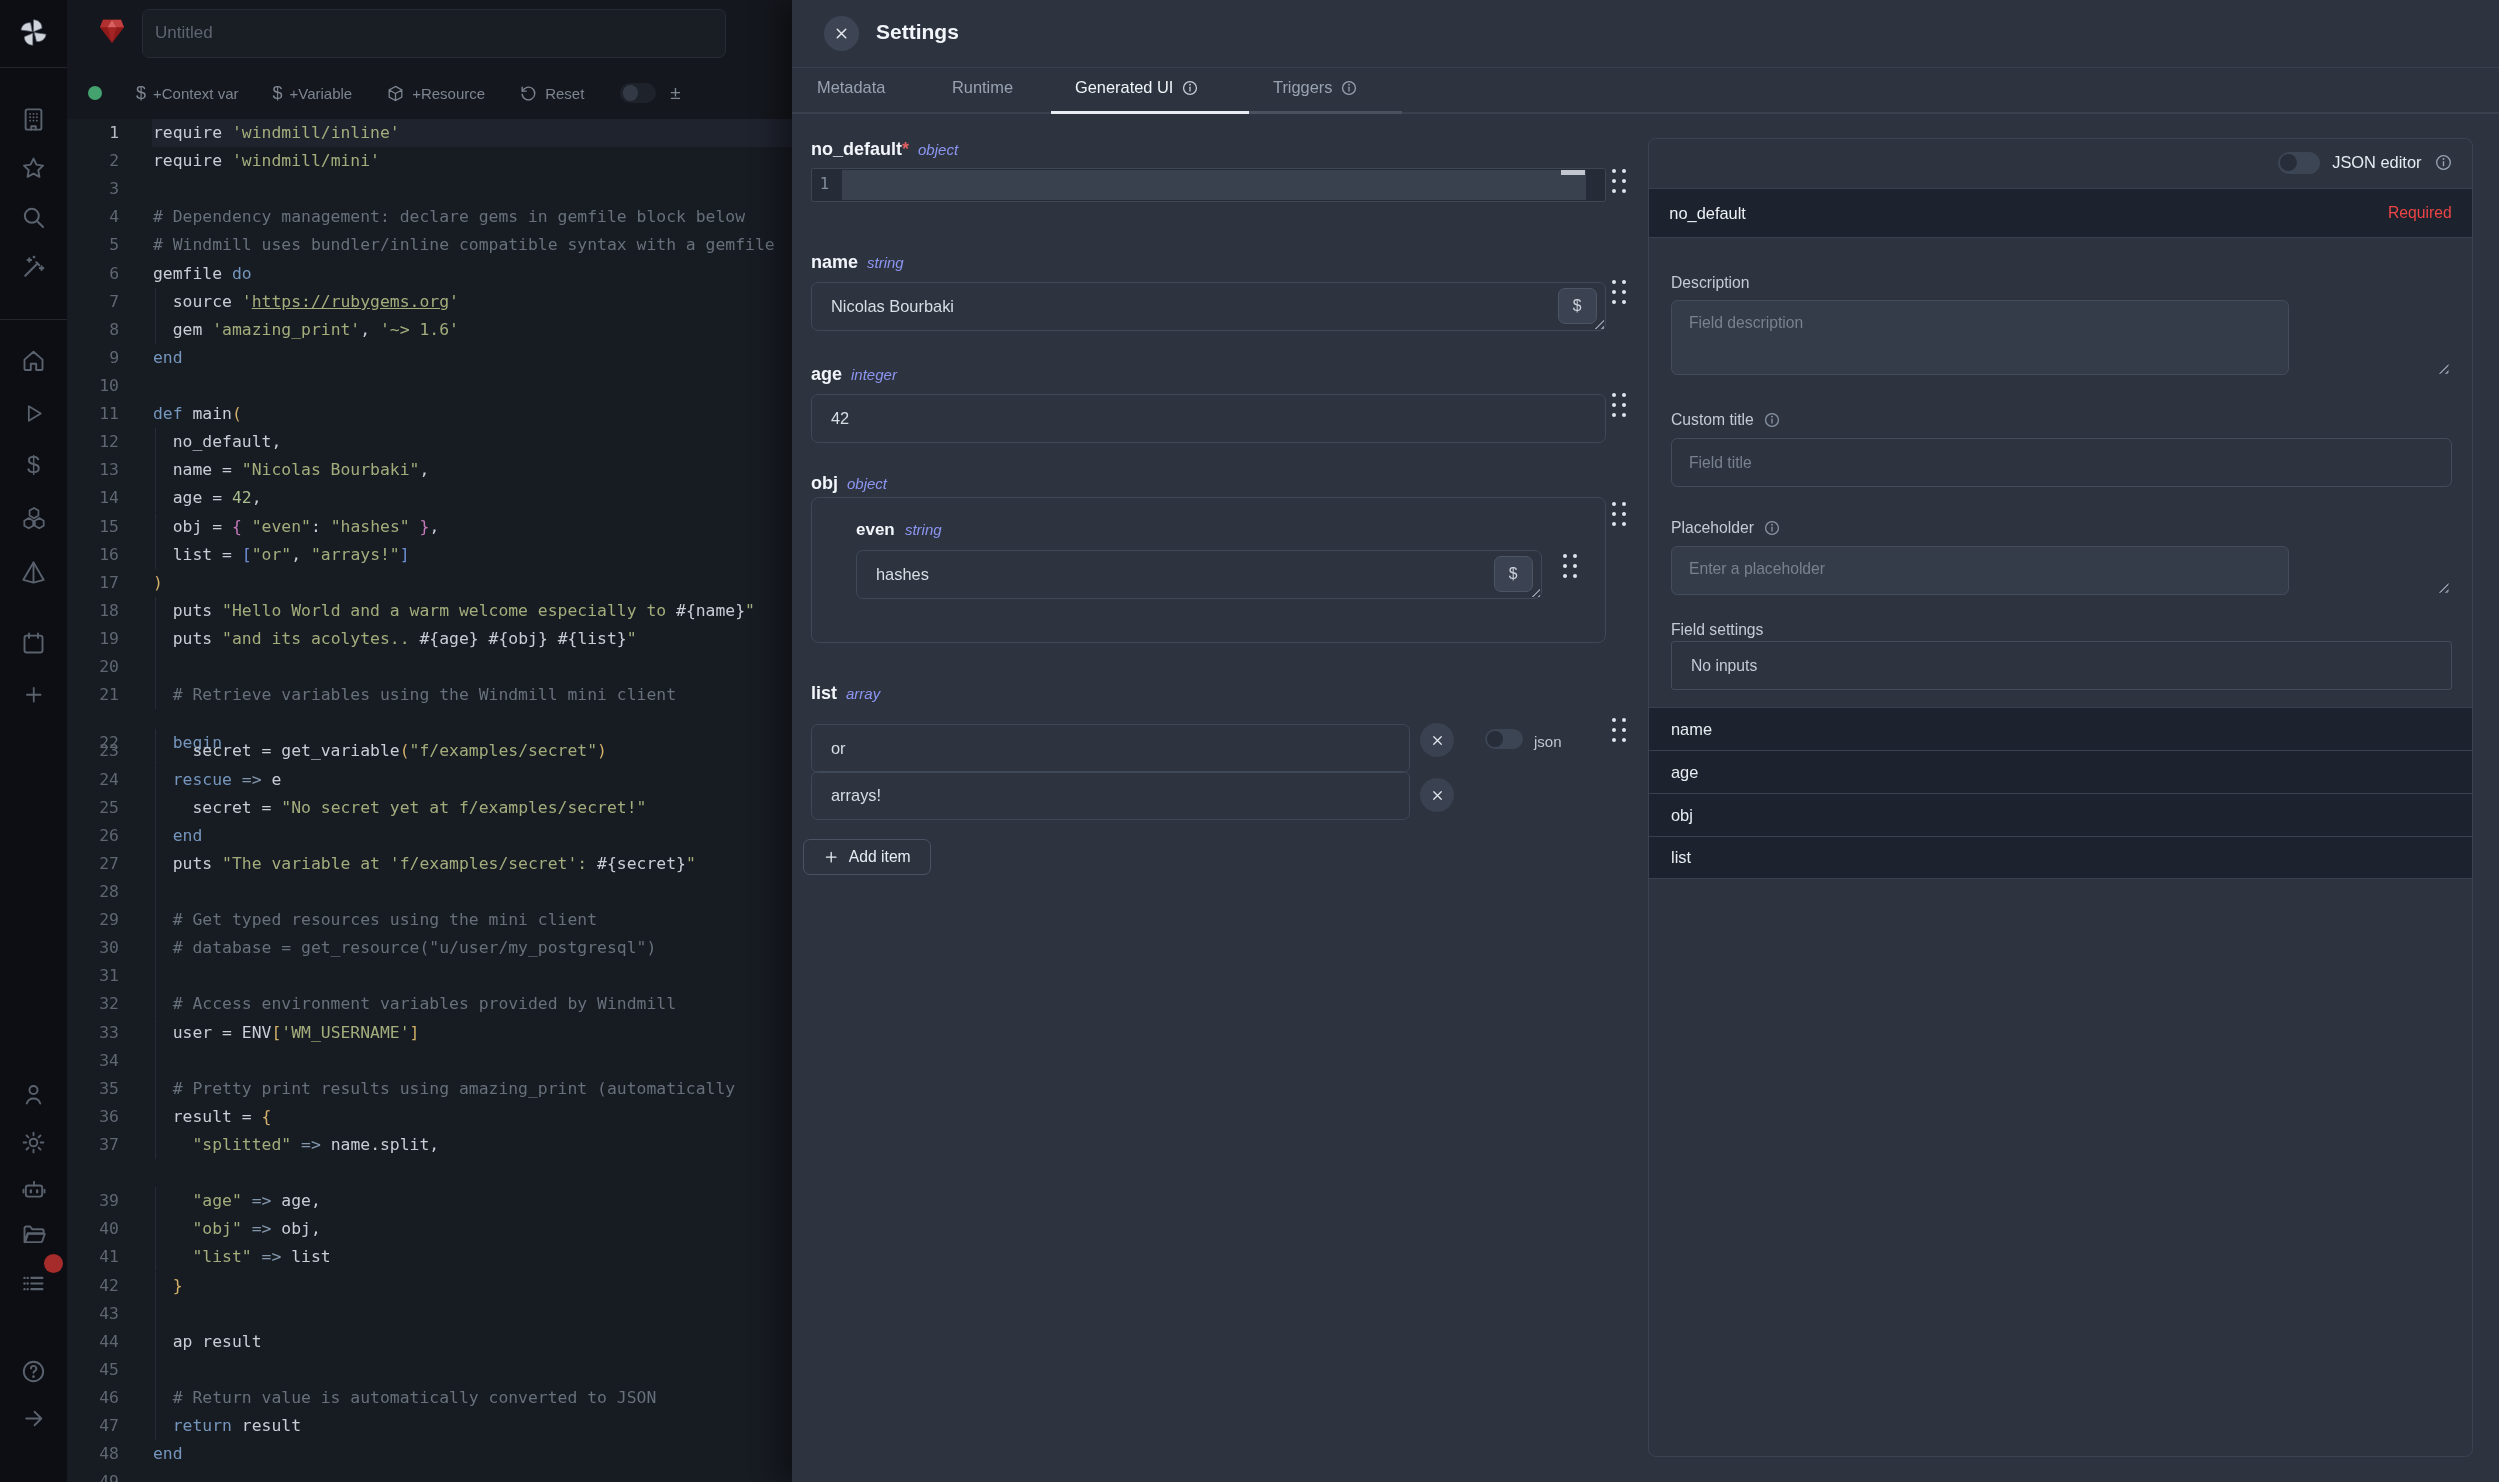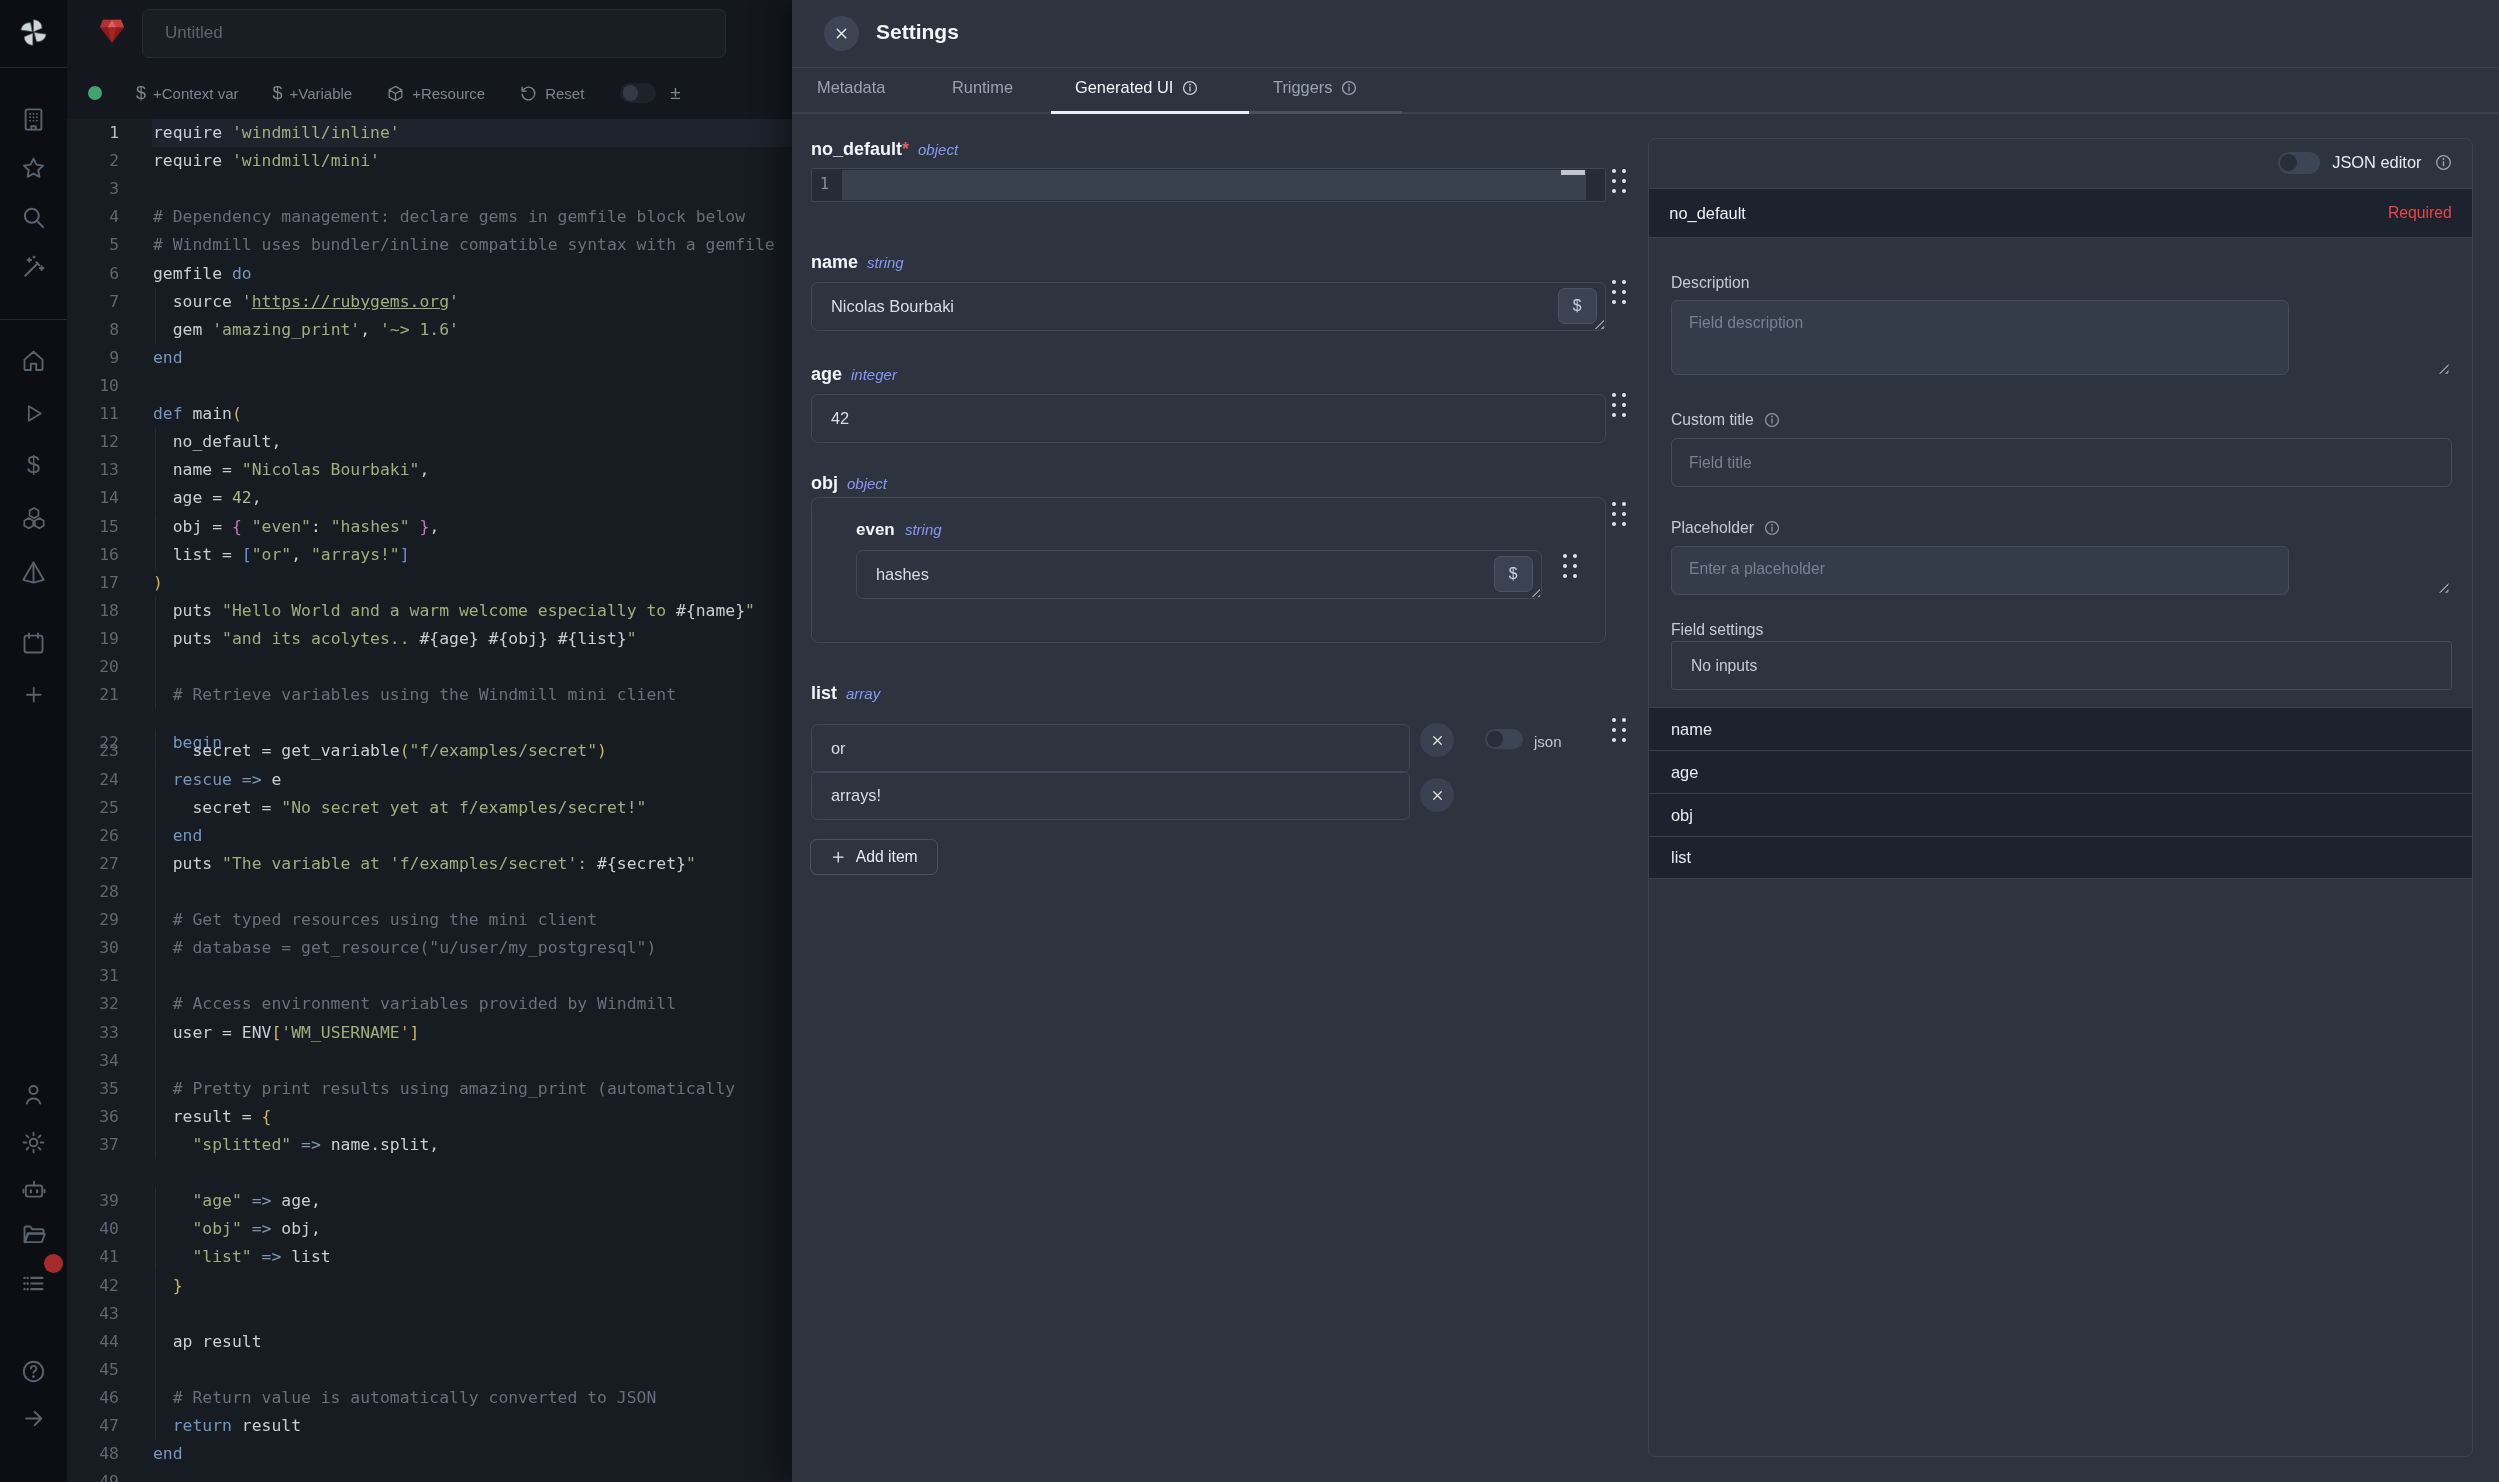--- a/index.html
+++ b/index.html
@@ -12,21 +12,21 @@
   .side-icon { position:absolute; left:0; width:67px; height:34px; display:flex; align-items:center; justify-content:center; color:#5a626e; cursor:pointer; }
   .side-icon svg { stroke:#5a626e; }
   .side-divider { position:absolute; left:0; width:67px; height:0.8px; background:#23262e; }
   .dollar-glyph { font-size:23.5px; color:#5a626e; font-weight:400; }
   .notif-dot { position:absolute; left:44px; top:1254px; width:19px; height:19px; border-radius:50%; background:#a62b2b; z-index:6; }
 
   
   #editor-col { position:absolute; left:67px; top:0; width:725px; height:1482px; background:#171b22; }
   #editor-topbar { position:absolute; left:0; top:0; width:725px; height:67px; background:#14171d; }
   #ruby-icon { position:absolute; left:30px; top:16.4px; width:30px; height:30px; }
-  #title-input { position:absolute; left:75px; top:8.6px; width:584px; height:49px; background:#191d24; border:0.8px solid #262b34; border-radius:7px; color:#5d6570; font-size:17px; padding:0 22px; outline:none; }
+  #title-input { position:absolute; left:75px; top:8.6px; width:584px; height:49px; background:#191d24; border:0.8px solid #262b34; border-radius:7px; color:#5d6570; font-size:17px; padding:0 12px; outline:none; }
   #title-input::placeholder { color:#5d6570; }
   #editor-toolbar { position:absolute; left:0; top:67px; width:725px; height:52px; background:#14171d; display:flex; align-items:center; }
   .status-dot { width:14px; height:14px; border-radius:50%; background:#44a26e; margin-left:21px; }
   .tb-btn { display:flex; align-items:center; gap:7px; color:#7d8591; font-size:15px; margin-left:34px; cursor:pointer; white-space:nowrap; }
   .tb-btn svg { stroke:#7d8591; }
   .tb-dollar { font-size:18px; color:#7d8591; }
   .tb-toggle { position:relative; width:36px; height:20.3px; border-radius:10.2px; background:#1e222a; margin-left:36px; cursor:pointer; }
   .tb-toggle .knob { position:absolute; left:2.3px; top:2.3px; width:15.7px; height:15.7px; border-radius:50%; background:#343a45; }
   .tb-pm { color:#7d8591; font-size:19px; margin-left:14px; cursor:pointer; }
 
@@ -71,21 +71,21 @@
   .drag-handle i { width:3.9px; height:3.9px; border-radius:50%; background:#dfe3ea; }
   .mini-editor { position:relative; width:795px; height:34px; background:#262c37; border:0.8px solid #3f4753; border-radius:2.3px; }
   .mini-editor .content { position:absolute; left:30px; top:0.8px; right:19px; bottom:0.8px; background:#3a414e; }
   .mini-editor .mini-ln { position:absolute; left:7.8px; top:5.5px; font:15.7px "DejaVu Sans Mono",monospace; color:#838c9b; }
   .mini-editor .mini-scroll { position:absolute; right:20.3px; top:1.6px; width:23.5px; height:4.7px; background:#c2c7cf; }
   .obj-box { position:relative; width:795px; height:146px; border:0.8px solid #3f4856; border-radius:7.8px; }
   .x-btn { position:absolute; width:34px; height:34px; border-radius:50%; background:#3a4150; display:flex; align-items:center; justify-content:center; cursor:pointer; }
   .mini-toggle { position:absolute; width:38px; height:20.3px; border-radius:10.2px; background:#3c4554; cursor:pointer; }
   .mini-toggle .knob { position:absolute; left:2.3px; top:2.3px; width:15.7px; height:15.7px; border-radius:50%; background:#272d39; }
   .json-lbl { position:absolute; font-size:15px; color:#c0c7d2; }
-  #add-item-btn { position:absolute; left:18px; top:839px; height:36px; padding:0 19px; border:0.8px solid #4a5263; border-radius:7px; background:transparent; color:#e8ecf2; font-size:15.7px; display:flex; align-items:center; gap:9.4px; cursor:pointer; font-family:"Liberation Sans",sans-serif; }
+  #add-item-btn { position:absolute; left:11px; top:839px; height:36px; padding:0 19px; border:0.8px solid #4a5263; border-radius:7px; background:transparent; color:#e8ecf2; font-size:15.7px; display:flex; align-items:center; gap:9.4px; cursor:pointer; font-family:"Liberation Sans",sans-serif; }
 
   
   #inspector { position:absolute; left:856px; top:138px; width:825px; height:1319px; border:1.6px solid #3b4351; border-radius:7.8px; overflow:hidden; }
   #json-editor-row { position:absolute; top:12.5px; right:19px; display:flex; align-items:center; gap:12.5px; }
   #json-editor-row .lbl { font-size:16.4px; color:#e8ecf2; }
   .big-toggle { position:relative; width:42px; height:22px; border-radius:11px; background:#3c4554; cursor:pointer; }
   .big-toggle .knob { position:absolute; left:2.3px; top:2.3px; width:17px; height:17px; border-radius:50%; background:#272d39; }
   #selected-row { position:absolute; left:0; right:0; top:49px; height:50px; background:#1c232e; border-top:0.8px solid #39404e; border-bottom:0.8px solid #39404e; display:flex; align-items:center; justify-content:space-between; padding:0 20.3px; cursor:pointer; }
   #selected-row .nm { font-size:16.4px; color:#eef1f5; }
   #selected-row .badge { font-size:15.7px; color:#ee4444; }

